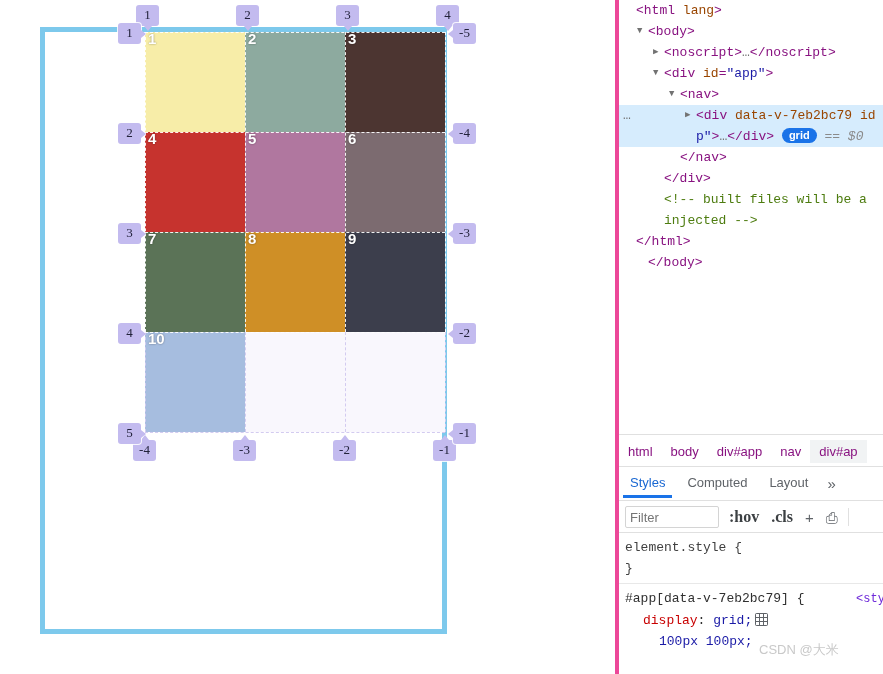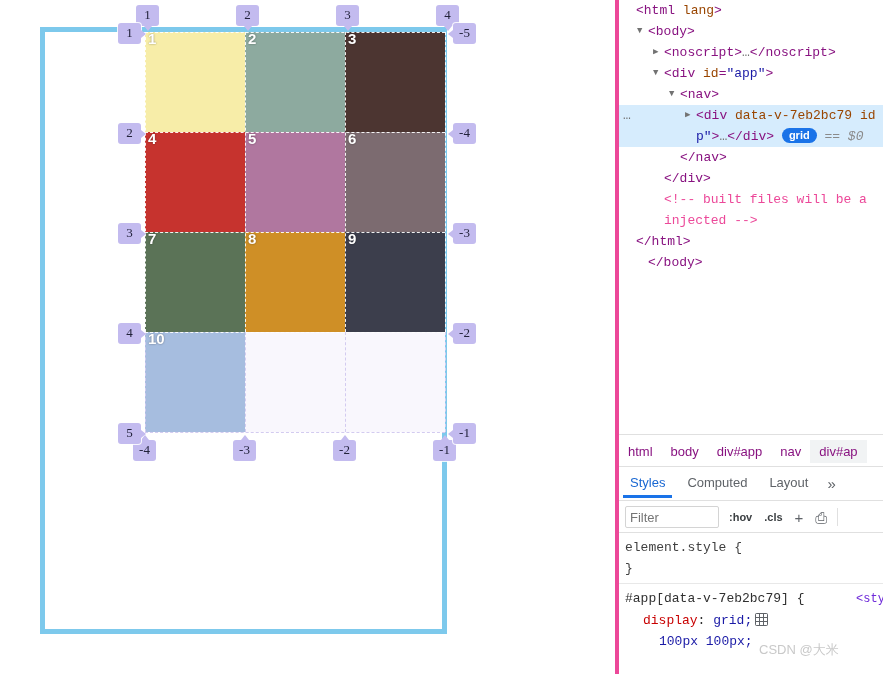--- a/index.html
+++ b/index.html
@@ -171,21 +171,21 @@
     color: #727272;
     font-size: 9px;
     vertical-align: middle;
     margin-right: 1px;
   }
   .tag   { color: #881280; }
   .attrn { color: #994500; }
   .attrv { color: #1a1aa6; }
   .punc  { color: #881280; }
   .ellip { color: #727272; }
-  .comment { color: #ec4899; }
+  .comment { color: #4d7c0f; }
   .dots {
     color: #727272;
     position: absolute;
     left: 4px;
     letter-spacing: 1px;
   }
   .pill {
     display: inline-block;
     background: #1a73e8;
     color: #ffffff;
@@ -283,22 +283,22 @@
     border: 1px solid #d4d4d4;
     border-radius: 2px;
     font-family: "Liberation Sans", sans-serif;
     font-size: 13px;
     color: #5f6368;
     padding: 0 4px;
     background: #fff;
     outline: none;
   }
   .tool-txt {
-    font-family: Liberation Sans, sans-serif;
-    font-size: 11px;
+    font-family: Liberation Serif, serif;
+    font-size: 16px;
     font-weight: bold;
     color: #3c4043;
     padding: 0 2px;
   }
   .tool-ic {
     color: #5f6368;
     font-size: 15px;
     line-height: 15px;
     padding: 0 2px;
     position: relative;

